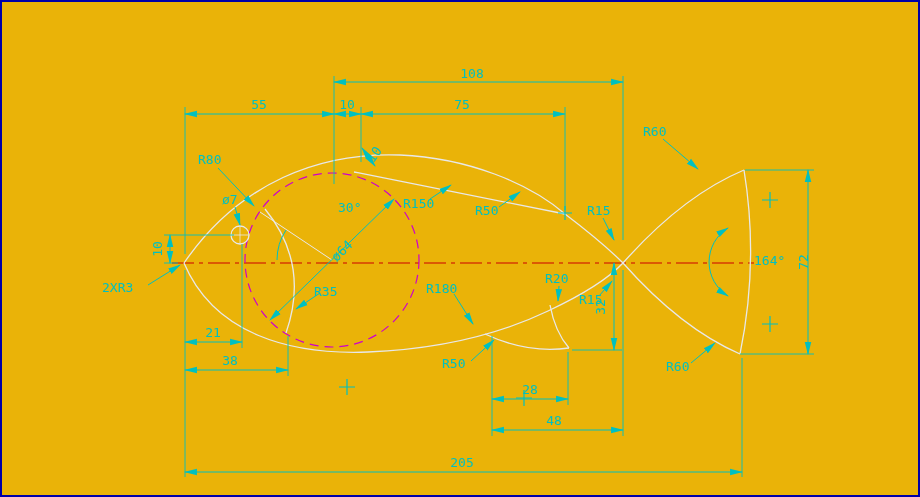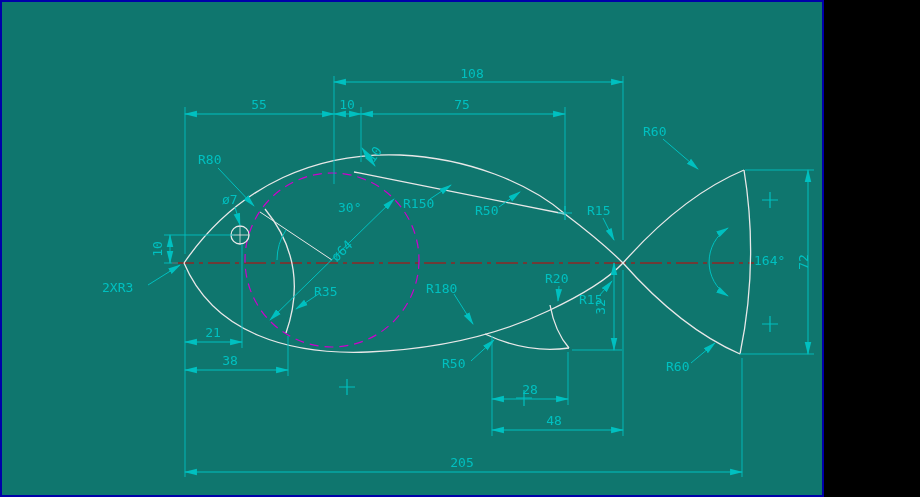--- a/index.html
+++ b/index.html
@@ -1,18 +1,18 @@
 <!DOCTYPE html>
 <html><head>
 <meta charset="utf-8">
 <style>
   html,body{margin:0;padding:0;background:#000;}
   .canvas-wrap{
-    width:824px;height:497px;box-sizing:border-box;
-    background:#0f766e;border:2px solid #0000a8;position:relative;
+    width:920px;height:497px;box-sizing:border-box;
+    background:#eab308;border:2px solid #0000a8;position:relative;
     font-family:"DejaVu Sans Mono", monospace;
     text-decoration:underline;
   }
   svg{display:block;}
   .geo{stroke:#e8e8e8;stroke-width:1.3;fill:none;}
   .dim{stroke:#00c0c0;stroke-width:1;fill:none;}
   .ext{stroke:#00c0c0;stroke-width:0.9;fill:none;}
   .ctr{stroke:#cc0000;stroke-width:1.2;fill:none;stroke-dasharray:22 5 4 5;}
   .mag{stroke:#cc00cc;stroke-width:1.2;fill:none;stroke-dasharray:9 6;}
   .cmark{stroke:#00c0c0;stroke-width:1.2;fill:none;}

